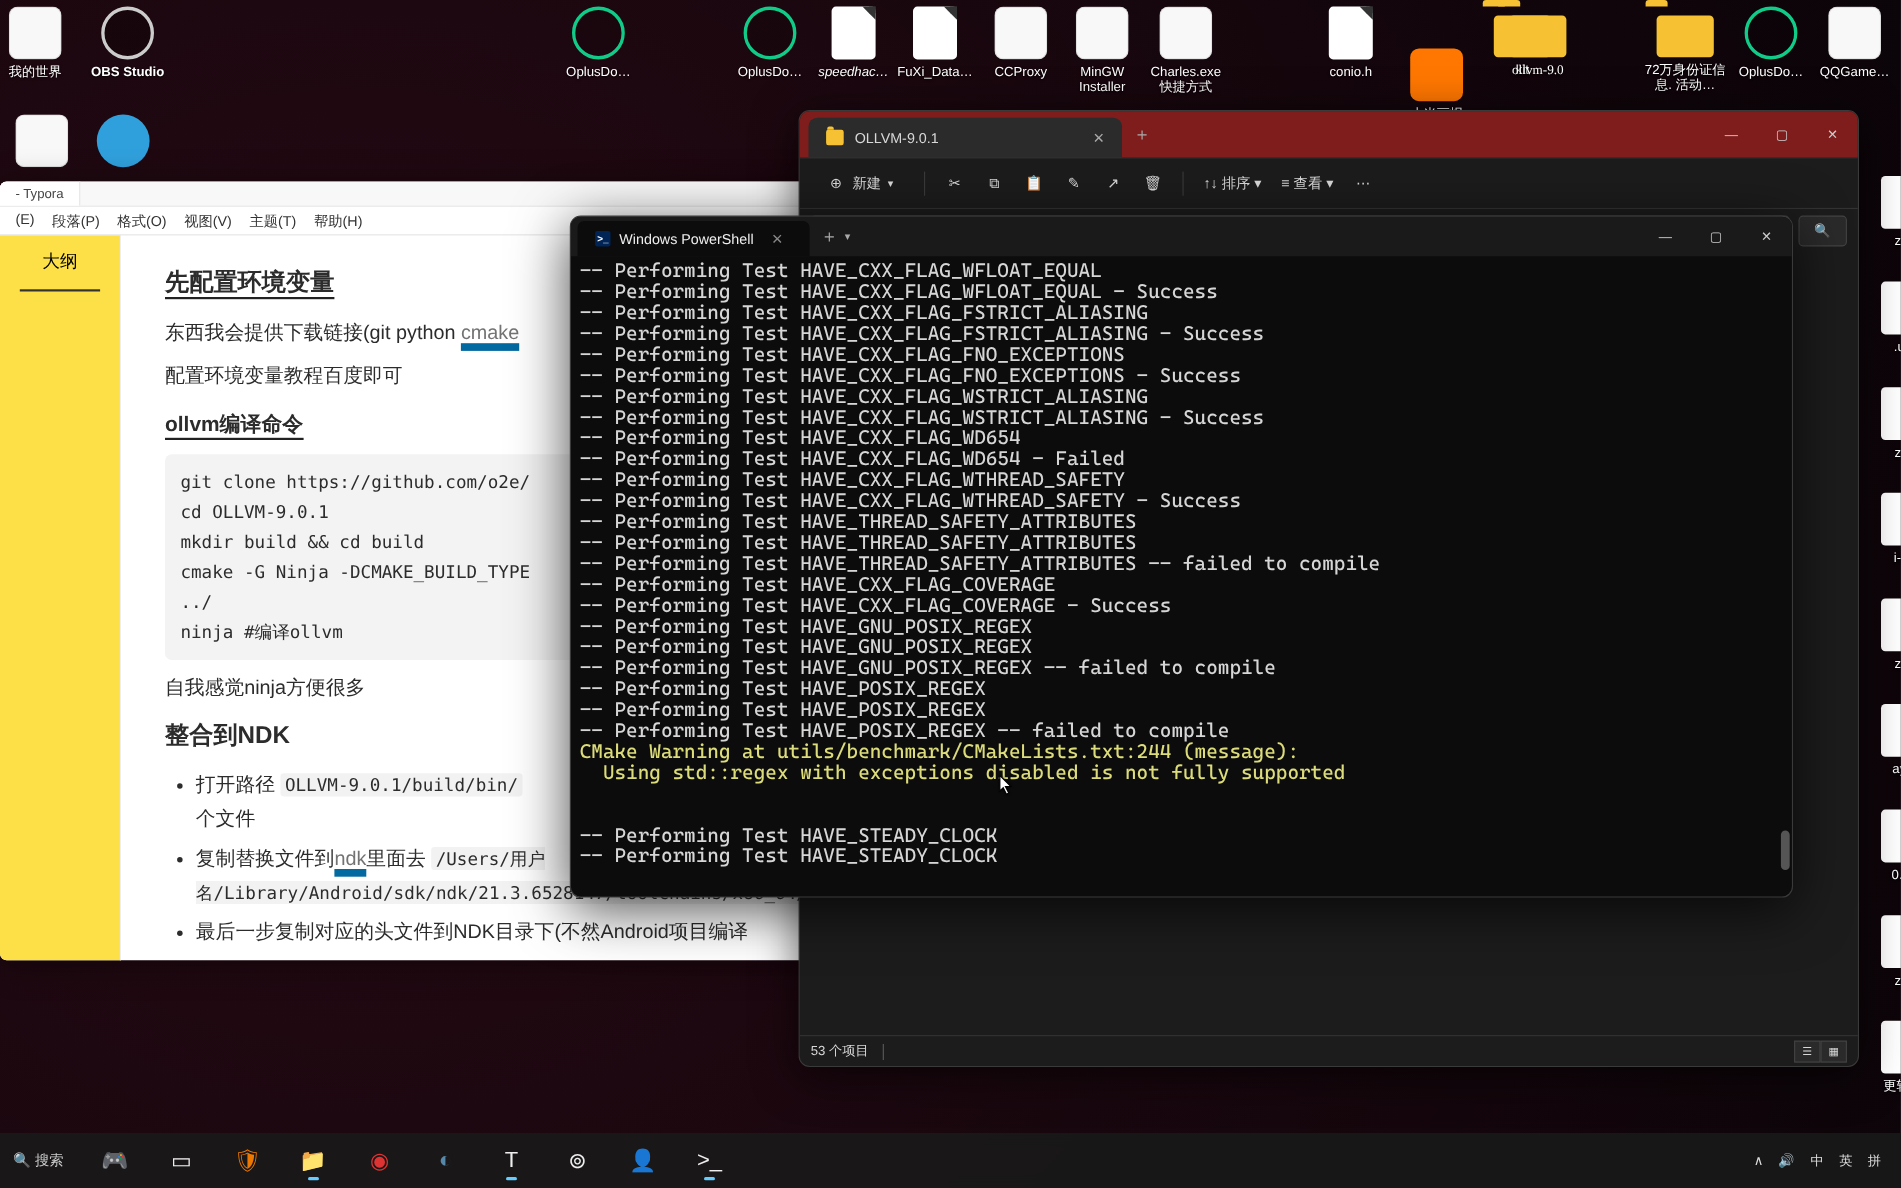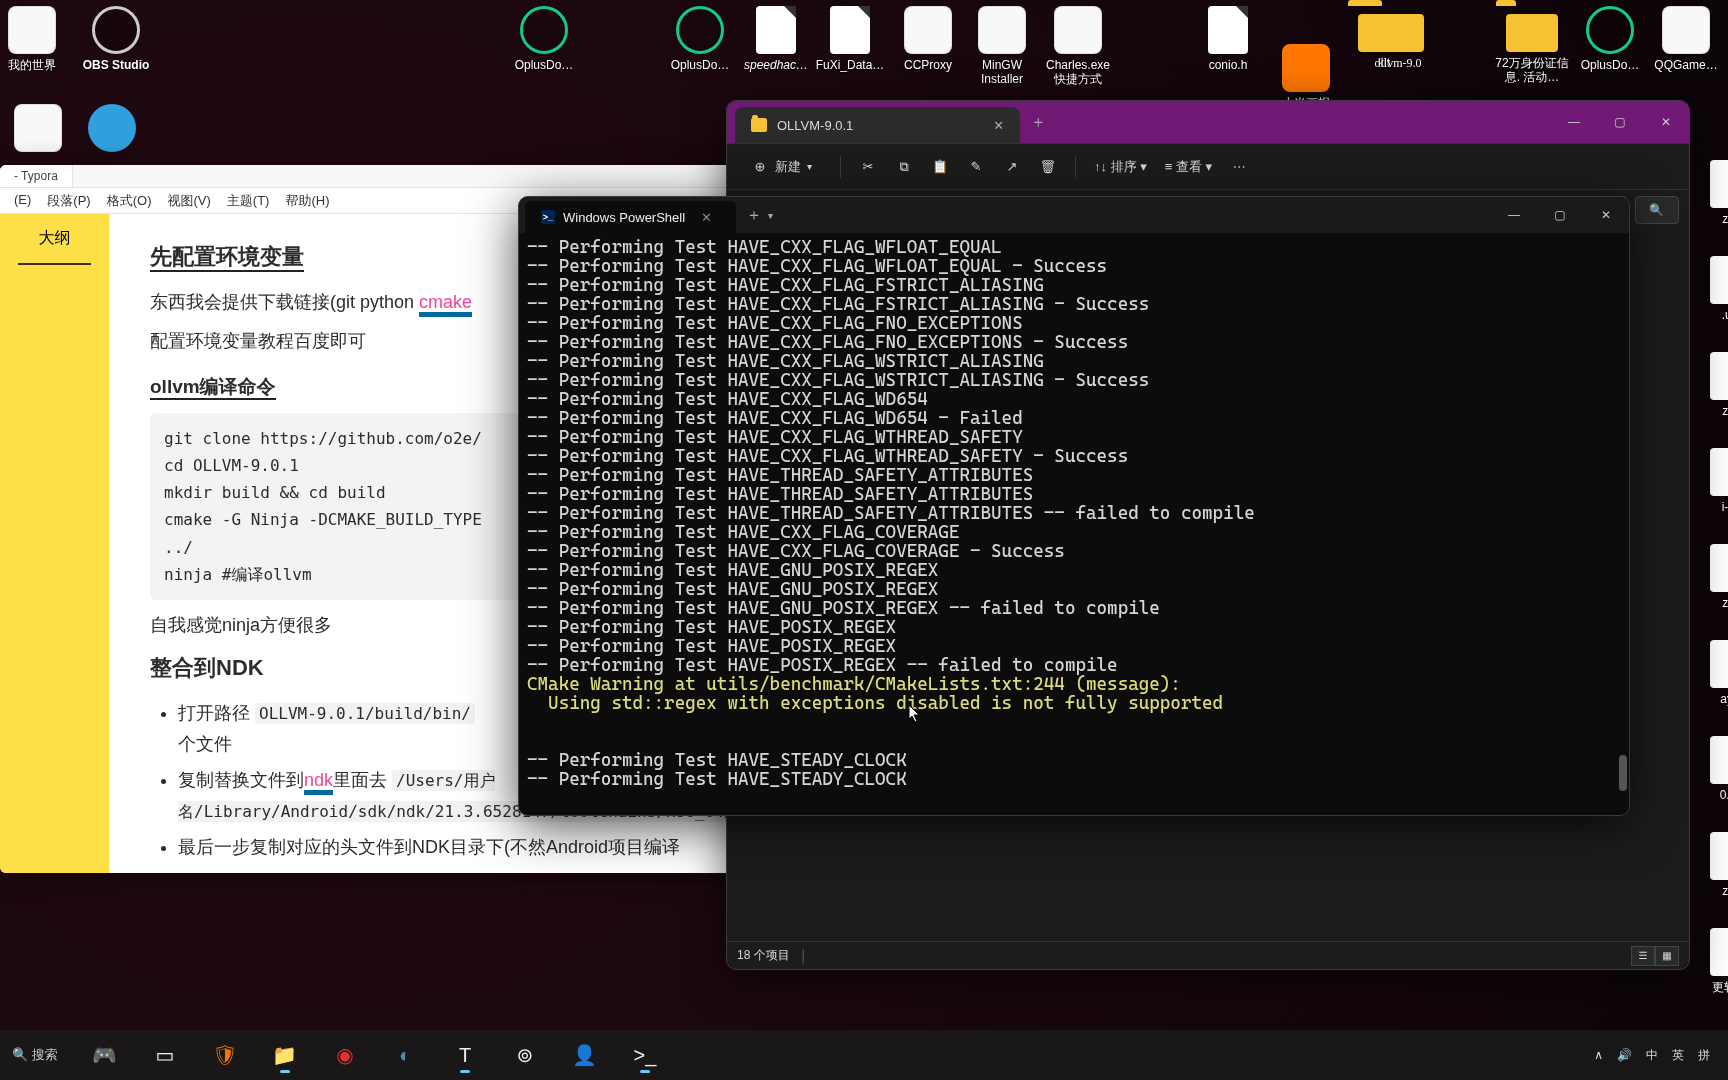--- a/index.html
+++ b/index.html
@@ -48,30 +48,30 @@
   .typora h2 { font-size: 22px; margin: 6px 0 12px; }
   .typora h3 { font-size: 19px; margin: 14px 0 10px; font-weight: 700;}
   .typora p { margin: 8px 0; }
   .typora .underline { border-bottom: 2px solid #222; padding-bottom: 1px; }
   .typora code { font-family: Consolas, monospace; background: #f2f2f2; padding: 1px 4px; border-radius: 3px; font-size: 16px; }
   .typora pre { background: #f3f3f3; border-radius: 6px; padding: 12px 14px; font-family: Consolas, monospace; font-size: 16px; line-height: 1.7; margin: 10px 0; white-space: pre; overflow: hidden;}
   .typora ul { padding-left: 28px; margin: 6px 0; }
   .typora li { margin: 6px 0; }
   .typora .statusbar { height: 30px; border-top: 1px solid #e6e6e6; display: flex; align-items: center; padding: 0 12px; font-size: 13px; color: #888; gap: 12px; }
   .typora .statusbar .spacer { flex: 1; }
-  .link { color: #ec4899; border-bottom: 5px solid #0369a1; }
+  .link { color: #737373; border-bottom: 7px solid #0369a1; }
 
   
   .explorer {
     position: absolute; top: 100px; left: 726px; width: 964px; height: 870px;
     background: #1c1c1c; border: 1px solid #3a3a3a; border-radius: 10px;
     box-shadow: 0 8px 40px rgba(0,0,0,.6); display: flex; flex-direction: column;
     color: #d8d8d8; overflow: hidden;
   }
-  .explorer .titlebar { height: 42px; display: flex; align-items: stretch; background: #701a75; justify-content: flex-end; }
+  .explorer .titlebar { height: 42px; display: flex; align-items: stretch; background: #7f1d1d; justify-content: flex-end; }
   .explorer .etab { display: flex; align-items: center; gap: 10px; padding: 0 16px; background: #2b2b2b; border-radius: 8px 8px 0 0; margin: 6px 0 0 8px; font-size: 13px; }
   .explorer .etab .fic { width: 16px; height: 14px; background: #f6c234; border-radius: 2px; position: relative; }
   .explorer .etab .fic::before { content:""; position:absolute; top:-3px; left:1px; width:6px; height:3px; background:#f6c234; border-radius:2px 2px 0 0;}
   .explorer .winbtns { margin-left: auto; display: flex; }
   .explorer .winbtn { width: 46px; display: flex; align-items: center; justify-content: center; color: #ccc; font-size: 12px; }
   .explorer .toolbar { height: 46px; border-top: 1px solid #333; display: flex; align-items: center; padding: 0 14px; gap: 18px; font-size: 13px; }
   .explorer .newbtn { display: flex; align-items: center; gap: 6px; padding: 4px 10px; border-radius: 4px; }
   .explorer .tico { width: 18px; height: 18px; display: inline-flex; align-items: center; justify-content: center; color: #d8d8d8; }
   .explorer .sep { width: 1px; height: 22px; background: #3a3a3a; }
   .explorer .files { flex: 1; overflow: hidden; padding-right: 8px; }
@@ -372,21 +372,21 @@
       <div class="frow">
         <div class="fname">
           <span class="fi "></span>
           <span>RELEASE_TESTERS.TXT</span>
         </div>
         <div>2023/4/21 10:14</div>
         <div>文本文档</div>
       </div>
     </div>
   <div class="status">
-    <span>18 个项目</span>
+    <span>53 个项目</span>
     <span style="color:#666">│</span>
     <div class="viewbtns">
       <div class="vb">☰</div>
       <div class="vb">▦</div>
     </div>
   </div>
 </div>
 
 <div class="powershell">
   <div class="ptitle">

